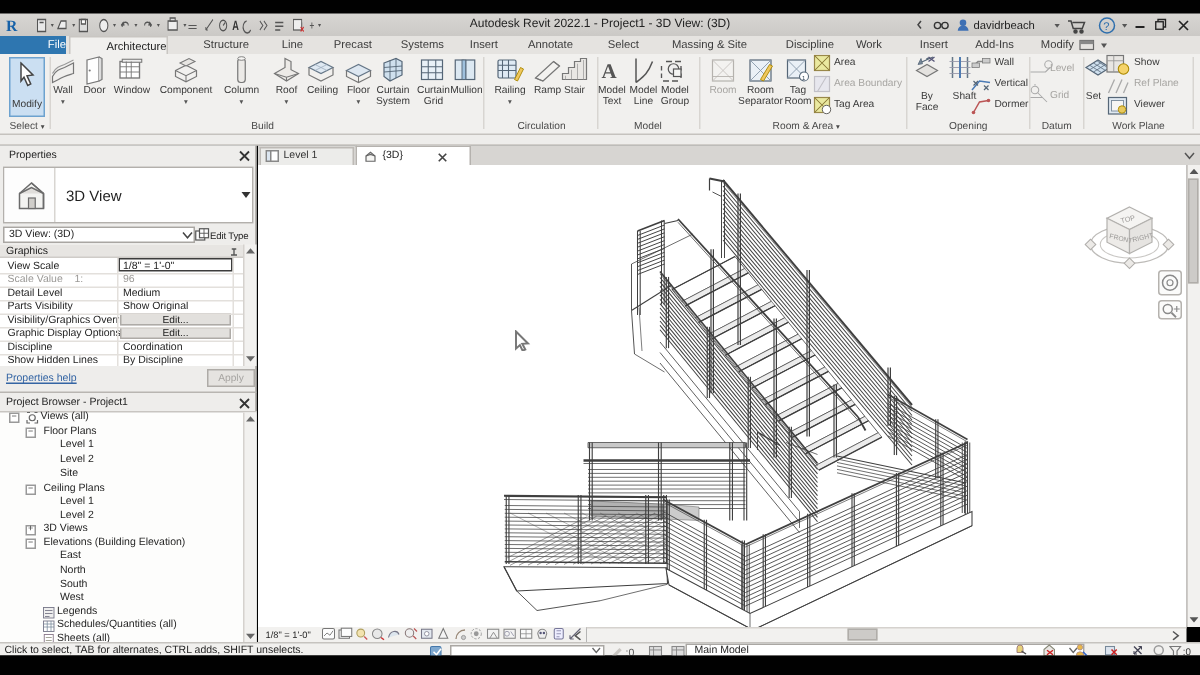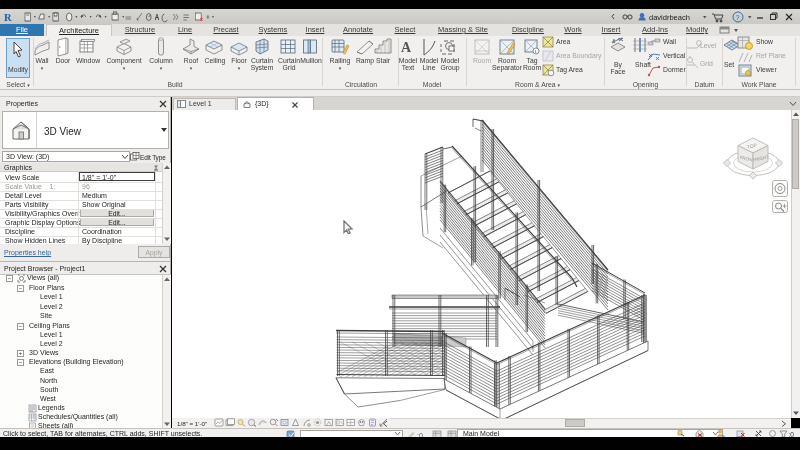--- a/index.html
+++ b/index.html
@@ -4,21 +4,21 @@
 <style>
 *{margin:0;padding:0;box-sizing:border-box;}
 html,body{width:800px;height:450px;overflow:hidden;background:#000;}
 body{font-family:"Liberation Sans",sans-serif;position:relative;}
 .abs{position:absolute;}
 
 #blacktop{left:0;top:0;width:800px;height:9px;background:#010101;}
 #titlebar{left:0;top:9px;width:800px;height:15px;background:linear-gradient(#d8d6d3,#cbc9c6);color:#2b2b2b;}
 #titlebar .ttl{position:absolute;left:0;right:0;top:2px;text-align:center;font-size:8px;color:#222;}
 #tabrow{left:0;top:24px;width:800px;height:12px;background:#e5e3e0;font-size:7.5px;color:#3b3b3b;}
-.rtab{position:absolute;top:0;height:12px;line-height:12px;text-align:center;text-decoration:underline;}
+.rtab{position:absolute;top:0;height:12px;line-height:12px;text-align:right;}
 #ribbon{left:0;top:36px;width:800px;height:54px;background:#f1f0ee;border-bottom:1px solid #c5c2be;}
 .psep{position:absolute;top:2px;height:48px;width:1px;background:#d8d5d1;}
 .plabel{position:absolute;top:43px;height:11px;line-height:11px;font-size:6.8px;color:#4a4a4a;text-align:center;}
 .btnlabel{position:absolute;font-size:6.8px;color:#3a3a3a;text-align:center;line-height:7px;}
 .grayed{color:#a7a5a2 !important;}
 #optionsbar{left:0;top:90px;width:800px;height:7px;background:#eeedeb;border-bottom:1px solid #d0cdc9;}
 
 #leftpane{left:0;top:97px;width:171px;height:331px;background:#eeedeb;border-right:1px solid #b8b5b1;}
 .prow{position:absolute;font-size:7px;color:#1f1f1f;white-space:nowrap;}
 .gridline{position:absolute;background:#e3e0dc;}
@@ -32,20 +32,21 @@
 
 #viewctl{left:172px;top:418px;width:219px;height:10px;background:#f2f1ef;}
 #statusbar{left:0;top:428px;width:800px;height:9px;background:#f1f0ee;border-top:1px solid #c6c3bf;font-size:7px;color:#222;}
 #blackbottom{left:0;top:437px;width:800px;height:13px;background:#010101;}
 </style>
 </head>
 <body>
 <div id="blacktop" class="abs"></div>
 
 <div id="titlebar" class="abs">
+  <div class="ttl">Autodesk Revit 2022.1 - Project1 - 3D View: (3D)</div>
   <svg class="abs" style="left:0;top:0" width="800" height="15" viewBox="0 0 800 15">
 
     <text x="4" y="11.5" font-size="10.5" font-weight="bold" fill="#1661a8" font-family="Liberation Serif,serif">R</text>
 
     <g stroke="#555" stroke-width="1" fill="none" transform="translate(8,0) scale(0.68,1)">
       <rect x="25" y="4" width="8" height="8" fill="#e8e8e8"></rect>
         <line x1="27" y1="6" x2="31" y2="6"></line>
       <path d="M45 10 L48 5 L53 5 L53 10 Z" fill="#eee"></path>
       <rect x="66" y="4" width="8" height="8" fill="#ddd"></rect>
         <rect x="68" y="4" width="4" height="3" fill="#fff"></rect>

